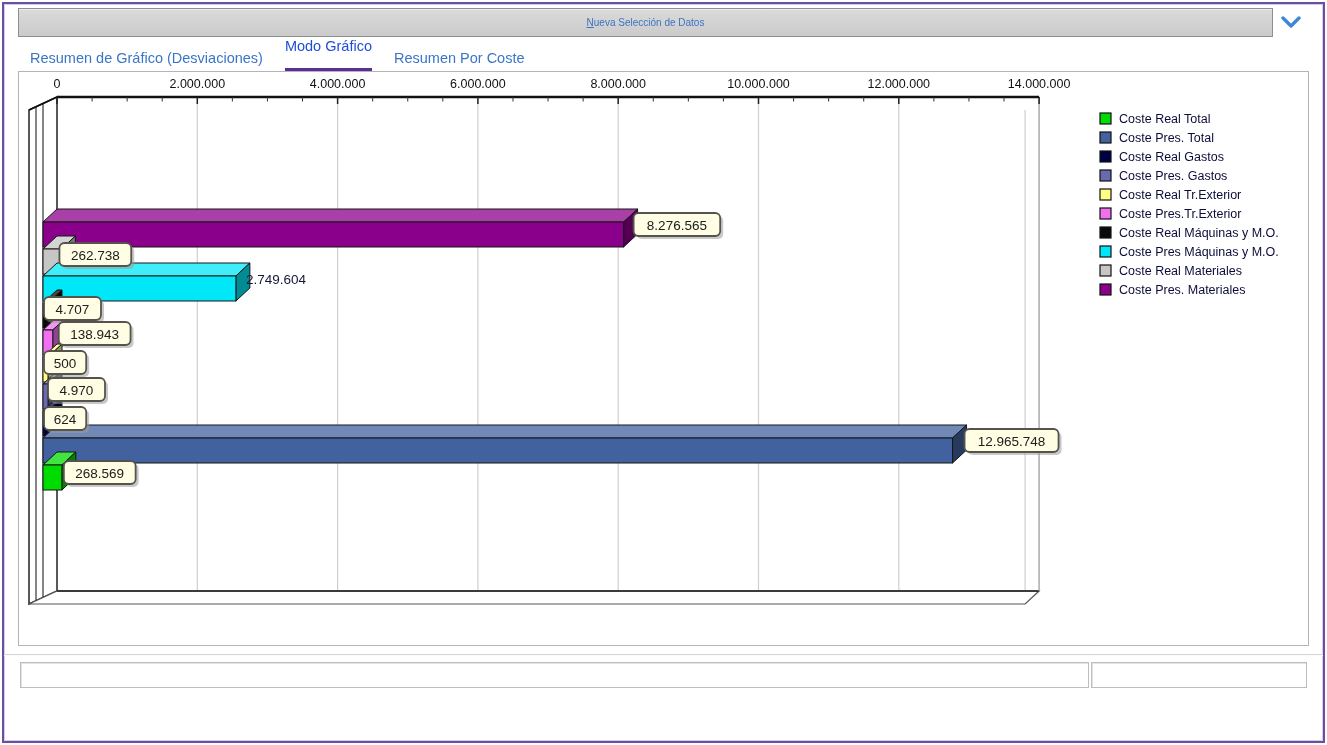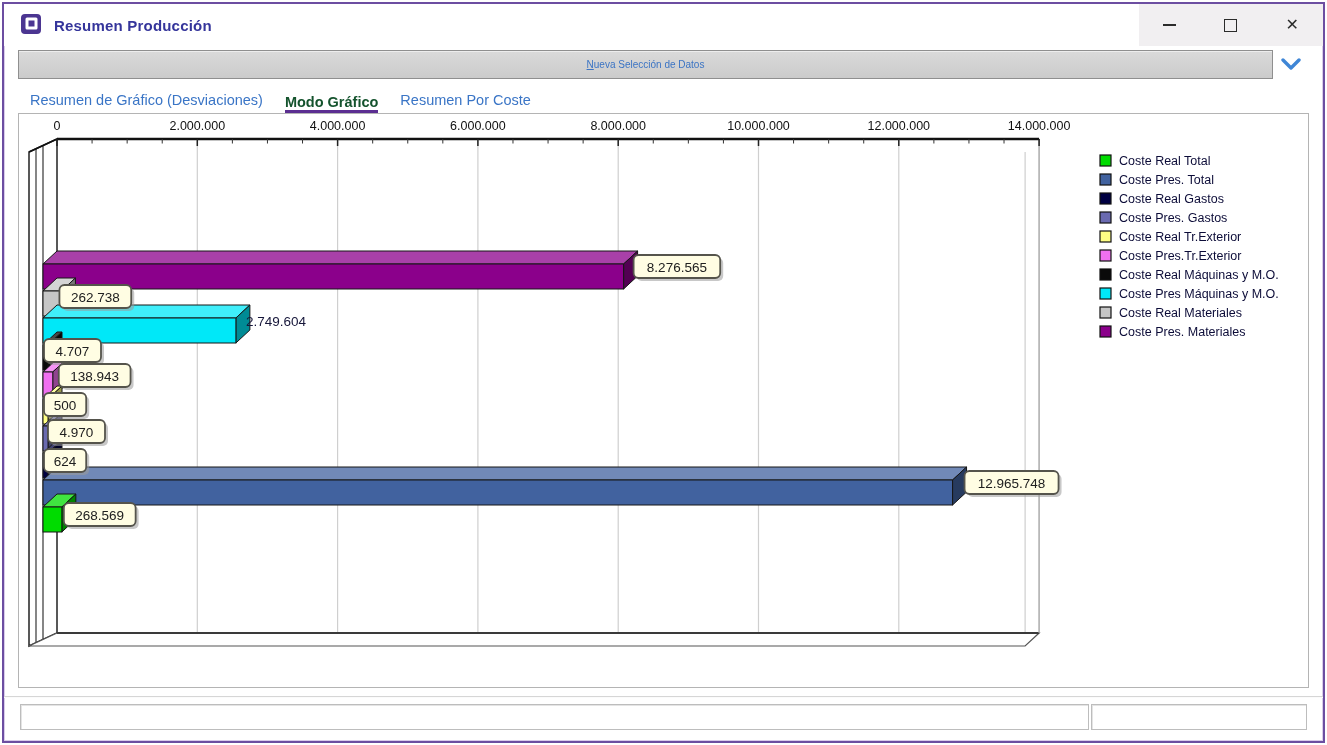--- a/index.html
+++ b/index.html
@@ -22,56 +22,37 @@
   .header-row{display:flex;margin:4px 14px 0 14px;height:29px;}
   .nueva-btn{flex:1 1 auto;background:linear-gradient(#dadada,#cbcbcb);
     border:1px solid #8f8f8f;box-shadow:inset 0 1px 0 #ededed;
     display:flex;align-items:center;justify-content:center;}
   .nueva-label{display:inline-block;font-size:10px;color:#3B74C4;}
   .nueva-label::first-letter{text-decoration:underline;}
   .chev-btn{flex:0 0 36px;background:#ffffff;display:flex;align-items:center;justify-content:center;border:none;}
   
   .tabs{display:flex;align-items:flex-end;gap:22px;margin:6px 14px 0 14px;height:28px;padding-left:12px;}
   .tab{font-size:14.5px;color:#3A75C6;padding-bottom:5px;white-space:nowrap;cursor:default;}
-  .tab.active{color:#14532d;font-weight:bold;border-bottom:3px solid #5B2E91;padding-bottom:0;}
+  .tab.active{color:#1d4ed8;font-weight:normal;border-bottom:3px solid #5B2E91;padding-bottom:14px;}
   
   .chart-panel{margin:0 14px;border:1px solid #b4b4b4;height:573px;background:#ffffff;overflow:hidden;}
   
   .footer-divider{margin-top:8px;height:0;border-top:1px solid #d6d6d6;border-bottom:1px solid #fbfbfb;}
   .status-row{display:flex;gap:2px;margin:6px 16px 0 16px;height:26px;}
   .status-box{background:#ffffff;border:1px solid #bdbdbd;
     box-shadow:inset 1px 1px 0 #e4e4e4;}
   .status-left{flex:1 1 auto;}
   .status-right{flex:0 0 214px;}
   svg text{font-family:"Liberation Sans",sans-serif;}
 </style>
 </head>
 <body>
 
 <div class="window">
 
-  <div class="titlebar">
-    <svg class="app-icon" viewBox="0 0 24 24">
-      <rect x="1" y="1" width="20" height="20" rx="4" fill="#4B3591"></rect>
-      <rect x="5.5" y="4.5" width="12" height="12" rx="1.5" fill="#ffffff"></rect>
-      <rect x="8.5" y="7.5" width="6" height="6" fill="#4B3591"></rect>
-    </svg>
-    <span class="title-text">Resumen Producción</span>
-    <div class="win-controls">
-      <div class="win-btn">
-          <span class="glyph-min"></span>
-        </div>
-      <div class="win-btn">
-          <span class="glyph-max"></span>
-        </div>
-      <div class="win-btn">
-          <span class="glyph-close">✕</span>
-        </div>
-    </div>
-  </div>
 
   <div class="header-row">
     <div class="nueva-btn">
       <span class="nueva-label">Nueva Selección de Datos</span>
     </div>
     <div class="chev-btn">
       <svg width="20" height="13" viewBox="0 0 20 13">
         <polyline points="2,2 10,10 18,2" fill="none" stroke="#3F86D6" stroke-width="3.4" stroke-linecap="round" stroke-linejoin="round"></polyline>
       </svg>
     </div>

